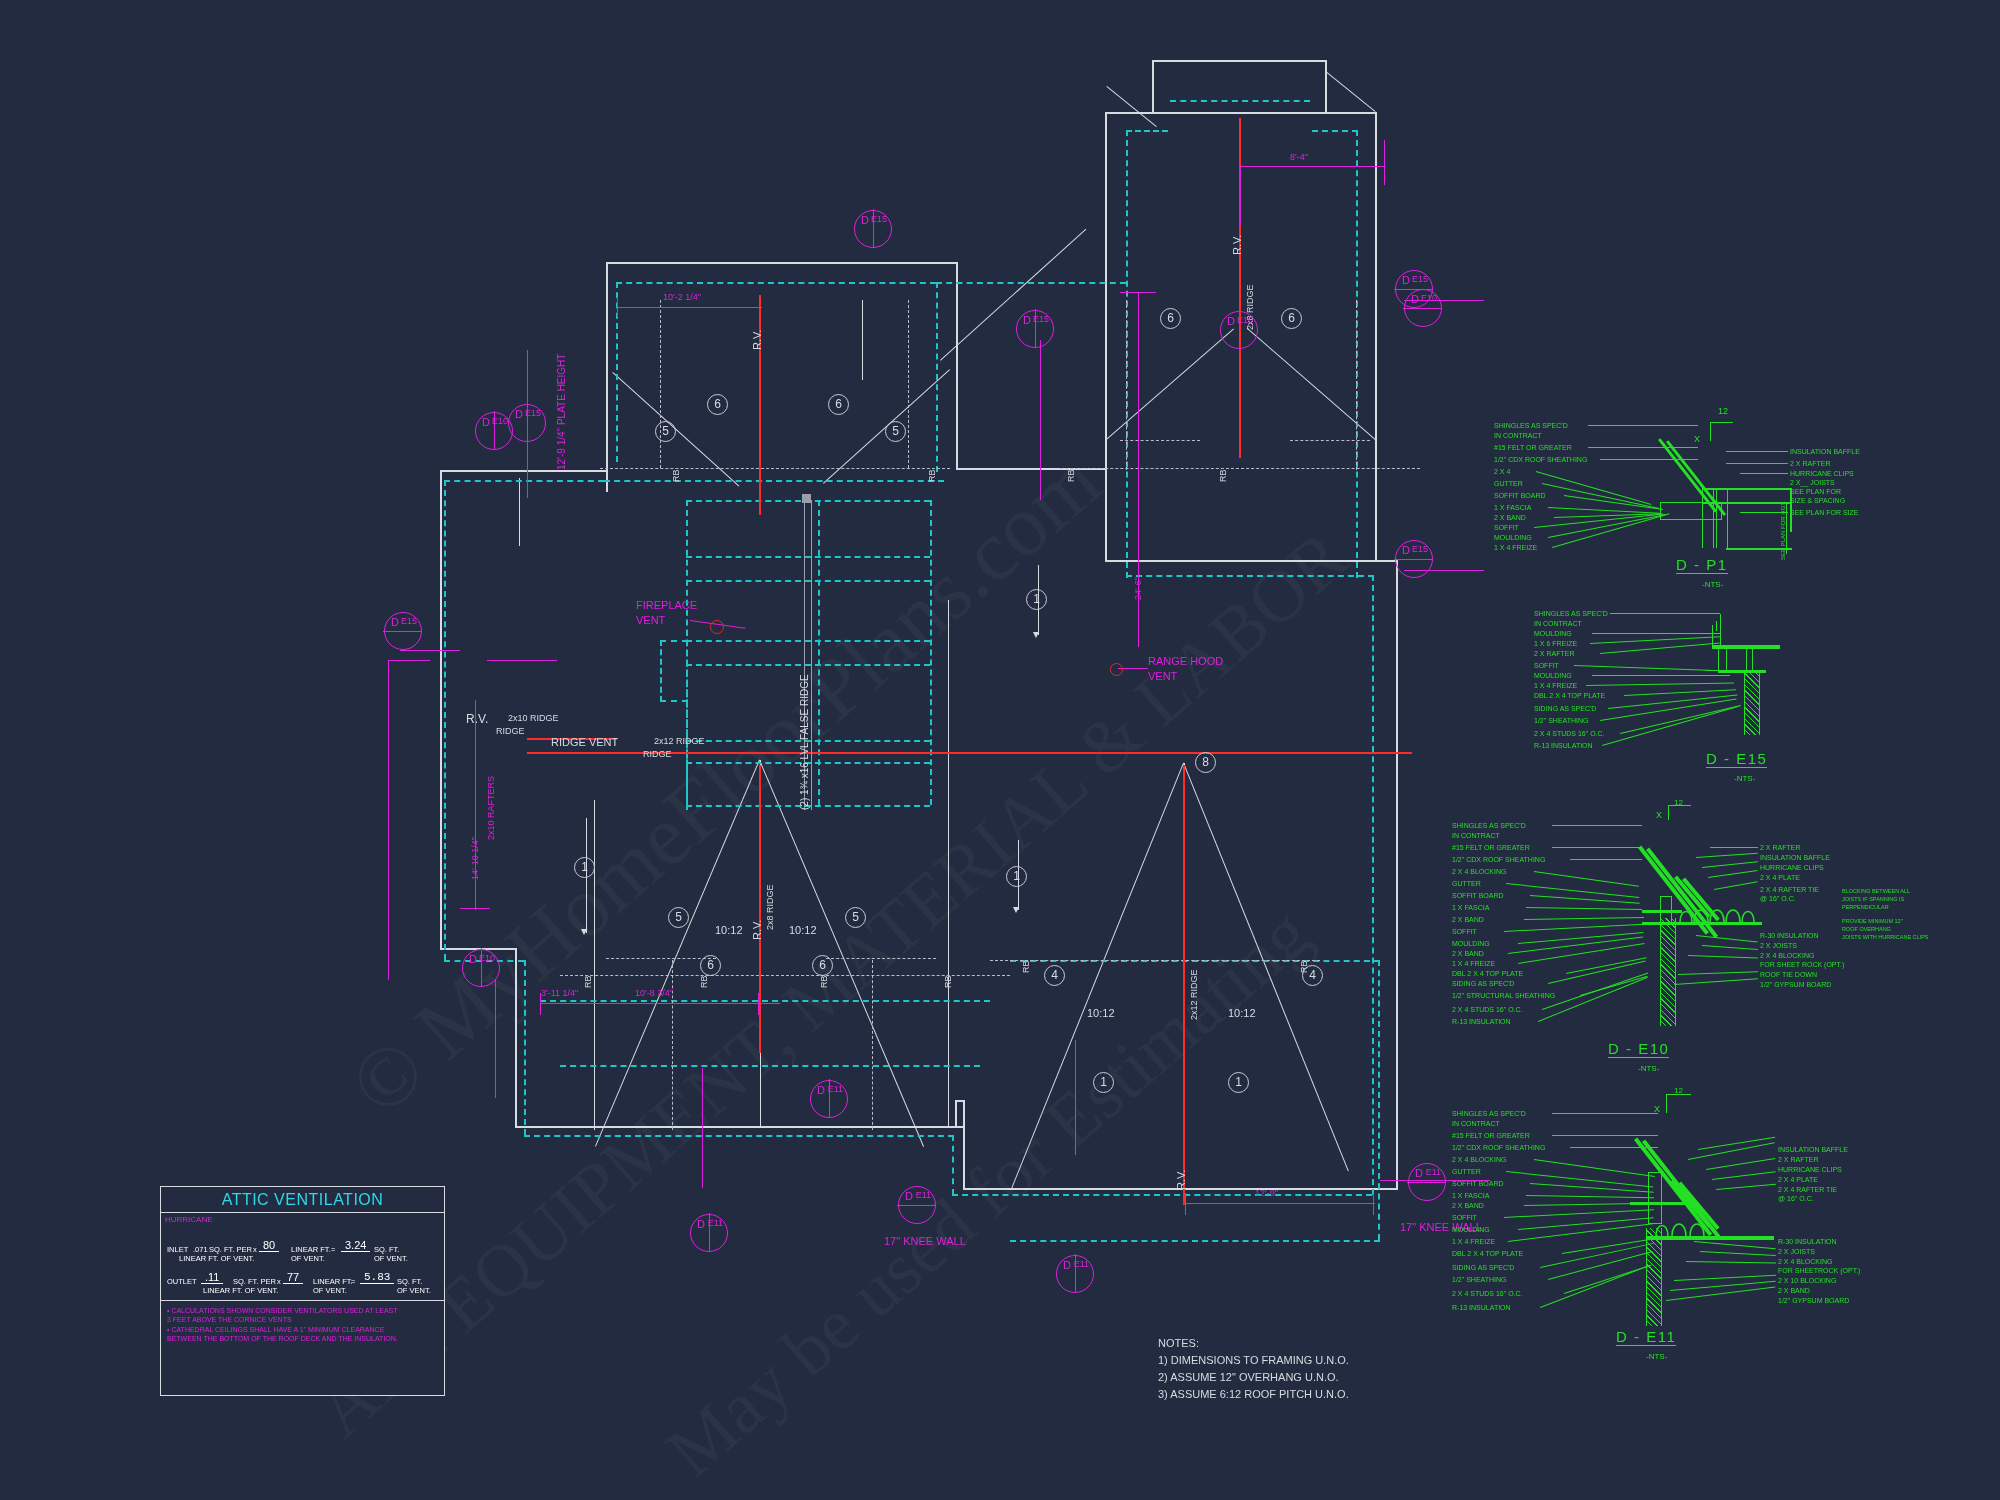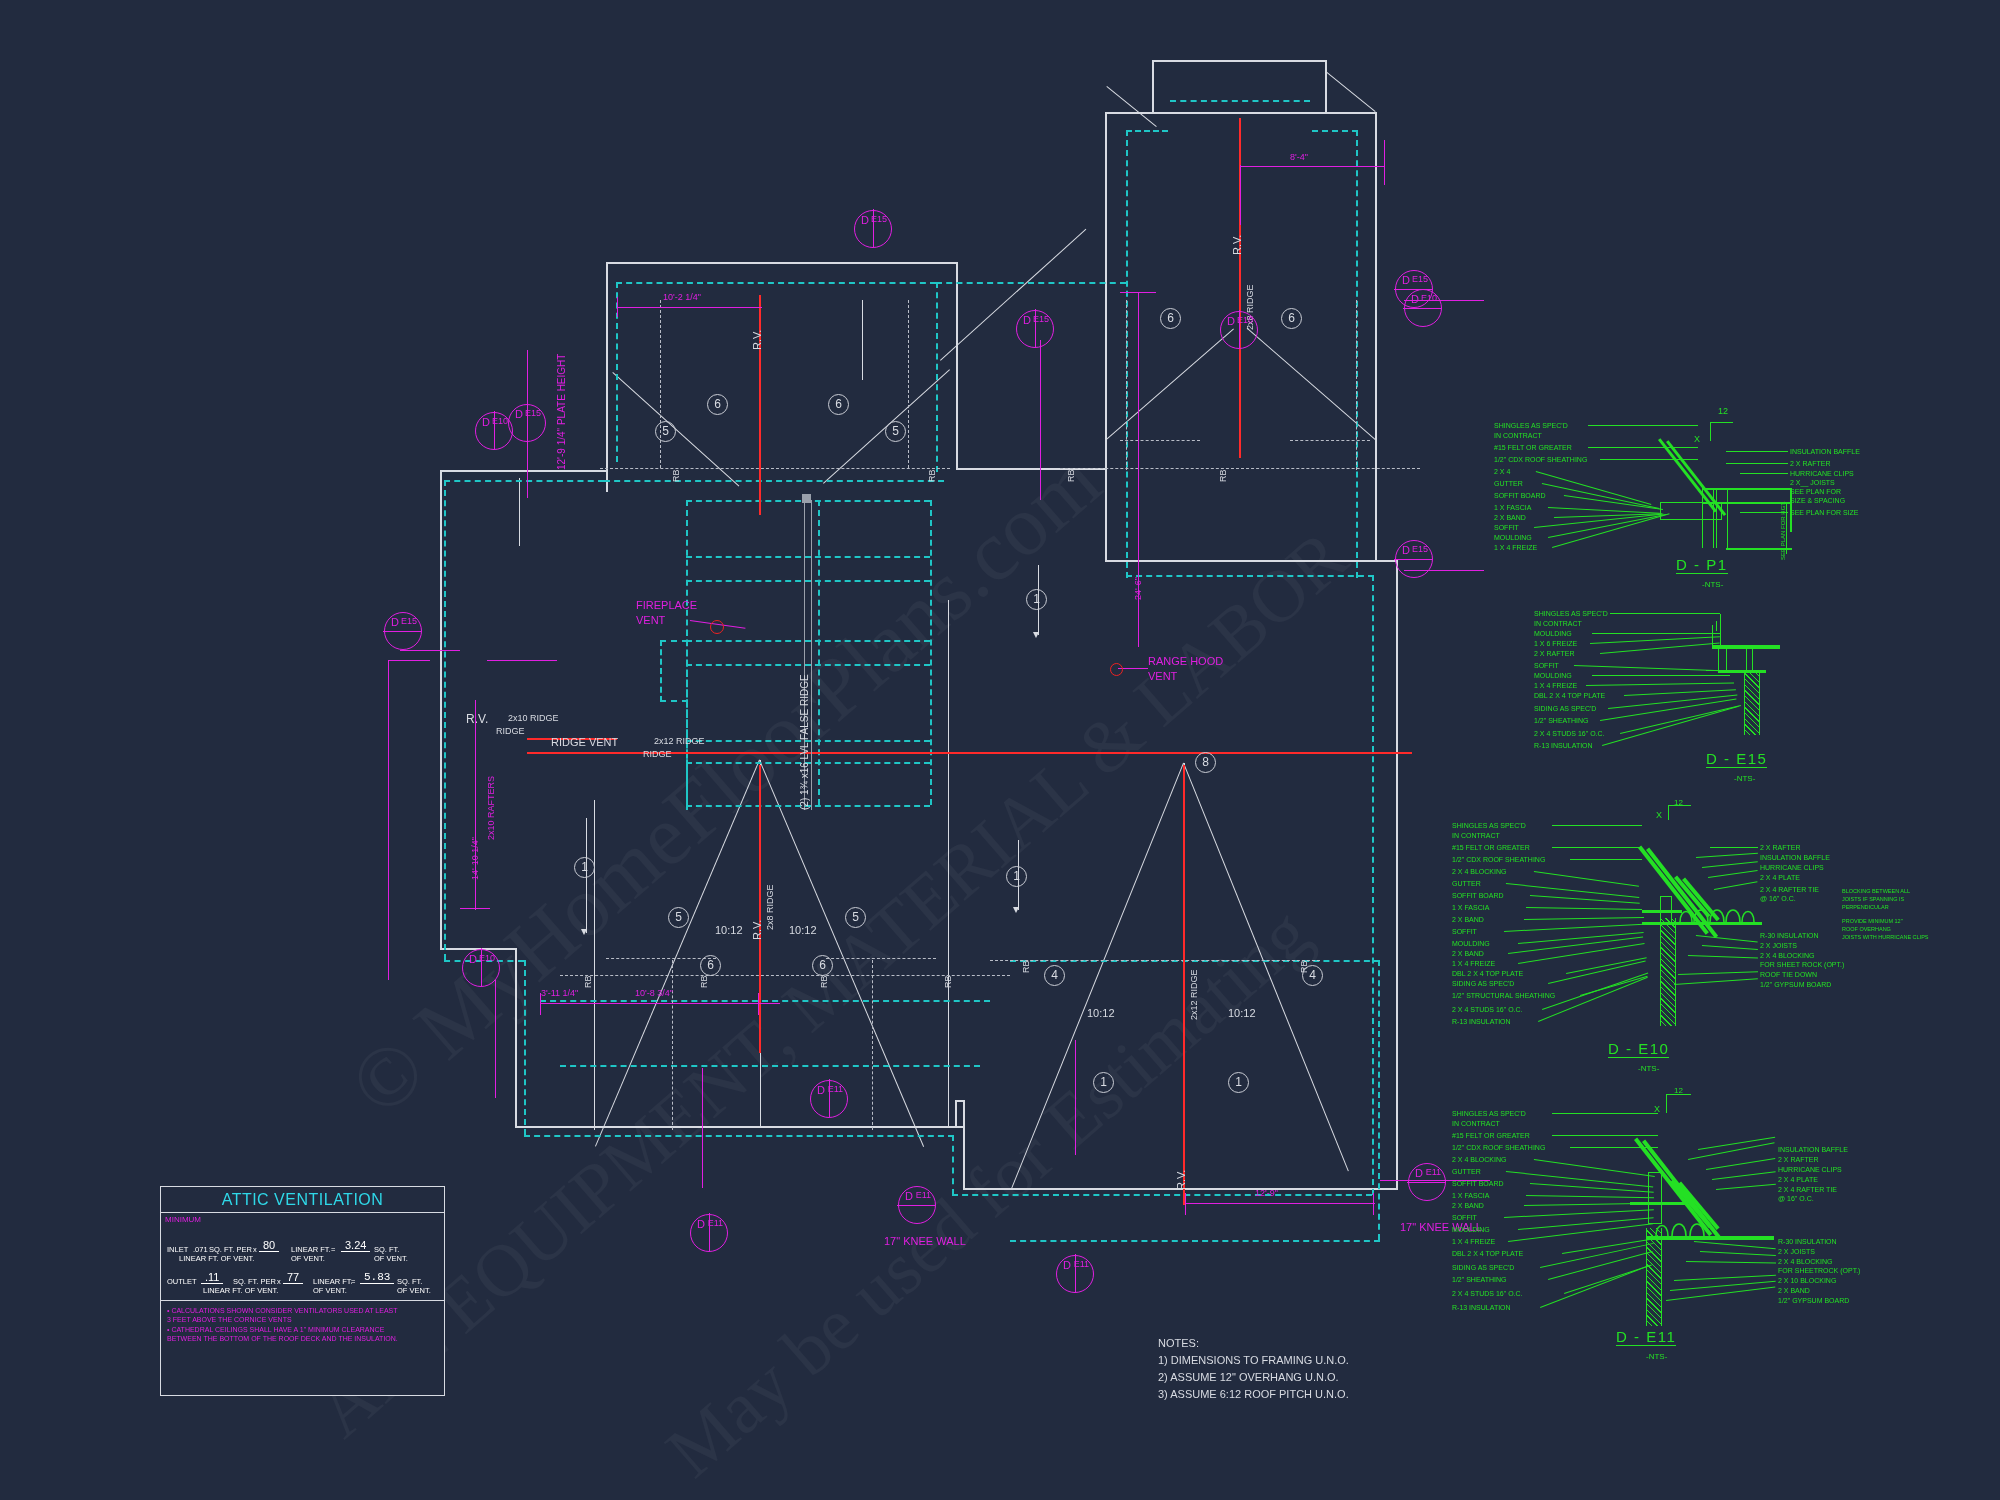--- a/index.html
+++ b/index.html
@@ -363,21 +363,21 @@
     <div>3)  ASSUME 6:12 ROOF PITCH U.N.O.</div>
   </div>
 
   <div id="vent">
     <div class="band" style="height:26px;padding-top:4px;">
       <div class="vtitle">ATTIC VENTILATION</div>
     </div>
 
 
     <div class="band" style="height:88px;position:relative;">
-      <div class="vlbl" style="position:absolute;left:4px;top:2px;">MINIMUM</div>
+      <div class="vlbl" style="position:absolute;left:4px;top:2px;">HURRICANE</div>
 
       <div class="vtxt" style="position:absolute;left:6px;top:32px;">INLET</div>
       <div class="vtxt" style="position:absolute;left:32px;top:32px;">.071</div>
       <div class="vtxt" style="position:absolute;left:48px;top:32px;">SQ. FT. PER</div>
       <div class="vtxt" style="position:absolute;left:18px;top:41px;">LINEAR FT. OF VENT.</div>
       <div class="vtxt" style="position:absolute;left:92px;top:32px;">x</div>
       <div class="vval" style="position:absolute;left:98px;top:26px;">80</div>
       <div class="vtxt" style="position:absolute;left:130px;top:32px;">LINEAR FT.</div>
       <div class="vtxt" style="position:absolute;left:130px;top:41px;">OF VENT.</div>
       <div class="vtxt" style="position:absolute;left:170px;top:32px;">=</div>

